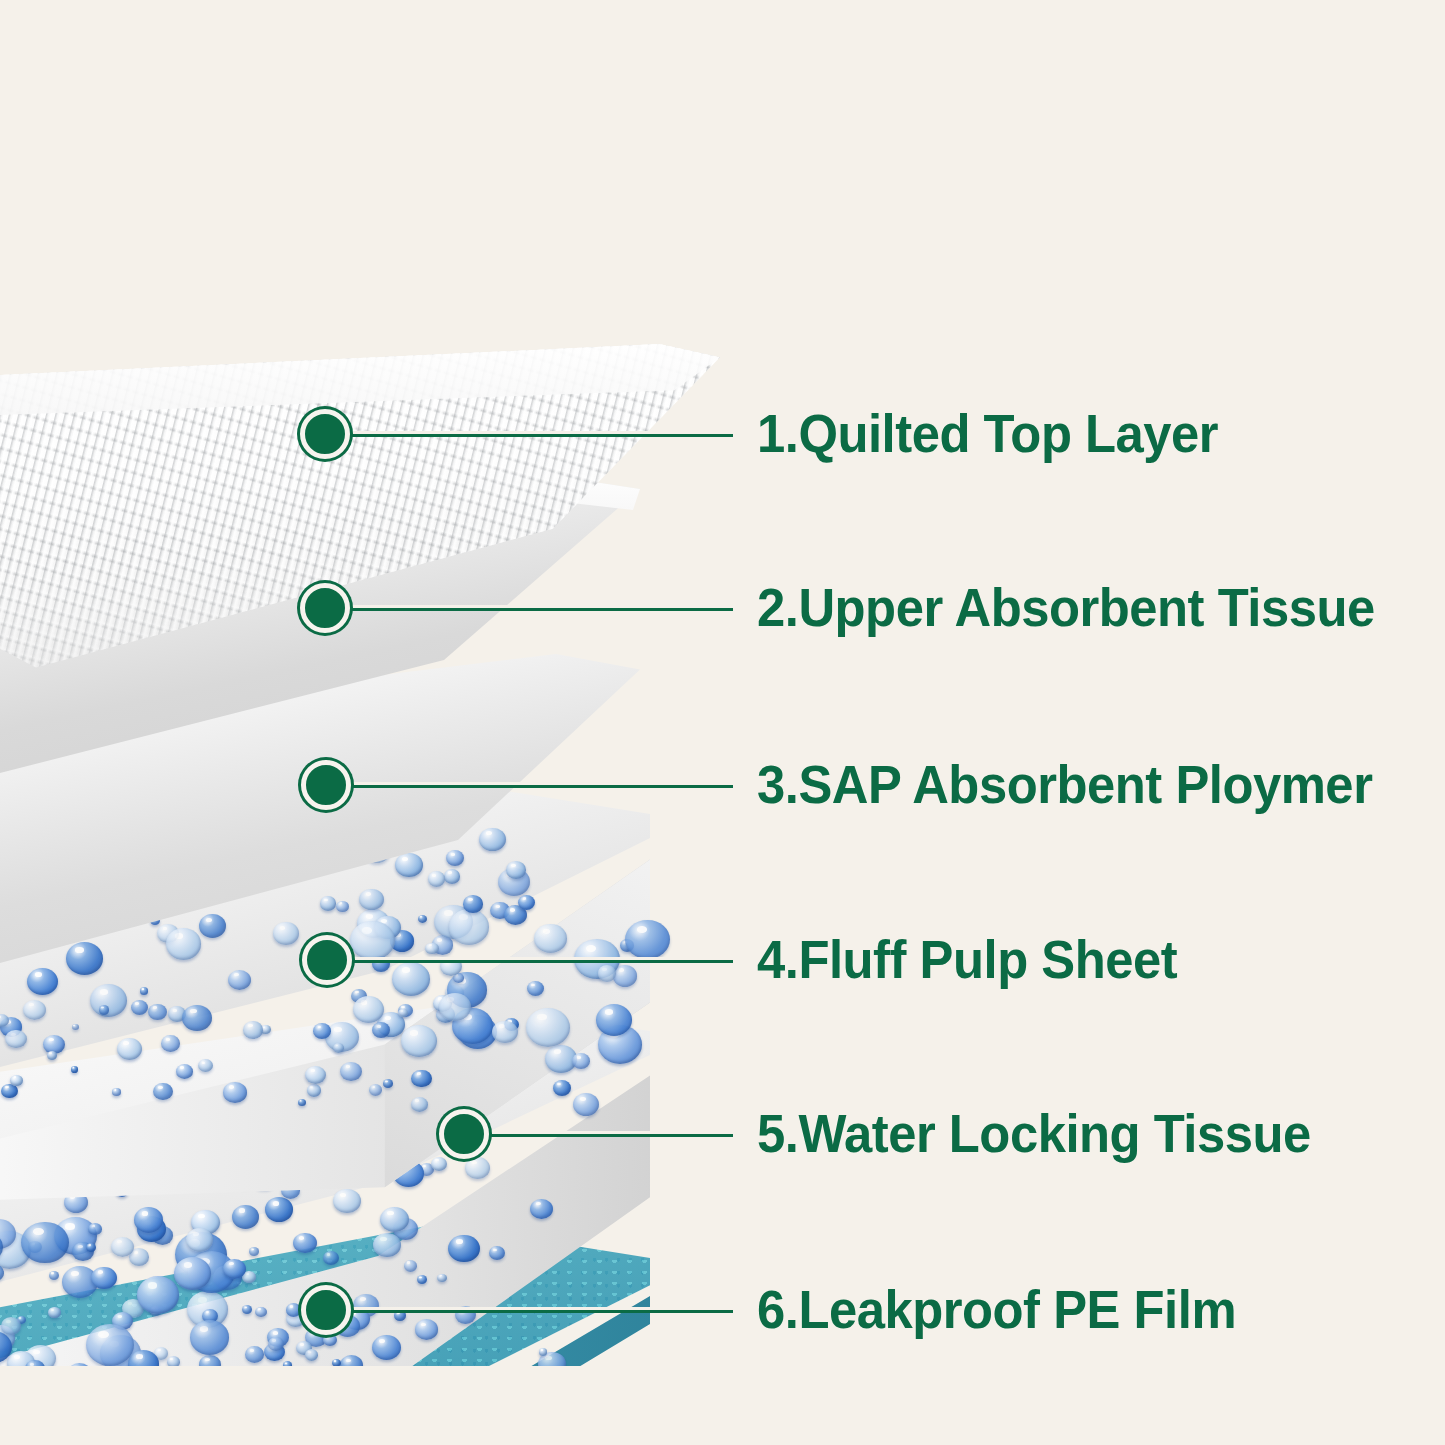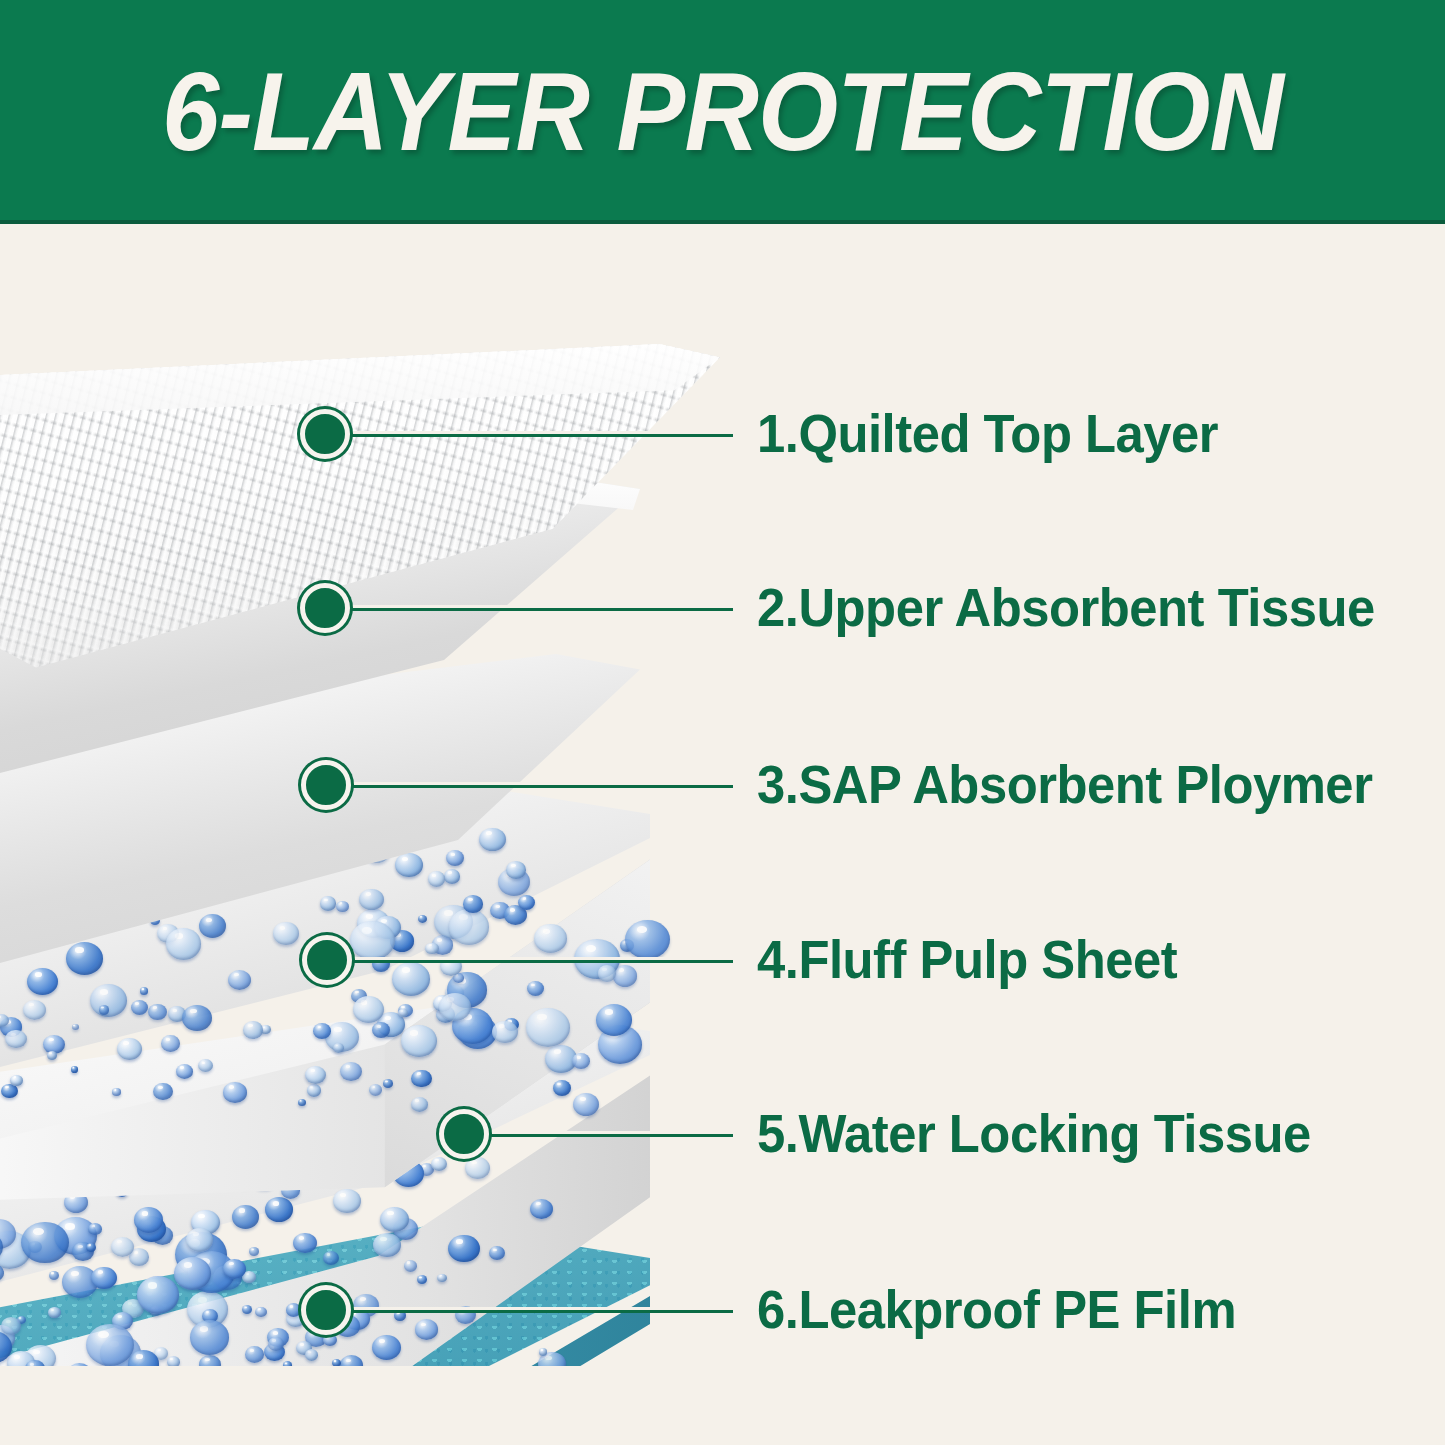--- a/index.html
+++ b/index.html
@@ -222,23 +222,20 @@
     letter-spacing:-.5px;
     transform:scaleX(0.94);
     transform-origin:left center;
   }
 </style>
 </head>
 <body>
 
 <div id="page">
 
-  <div id="header">
-    <div id="header-title">6-LAYER PROTECTION</div>
-  </div>
 
   <div id="stage">
 
     <div class="layer" id="l6-wrap">
       <div id="l6-top">
         <div class="teal-tex"></div>
       </div>
       <div id="l6-edge"></div>
     </div>
 

